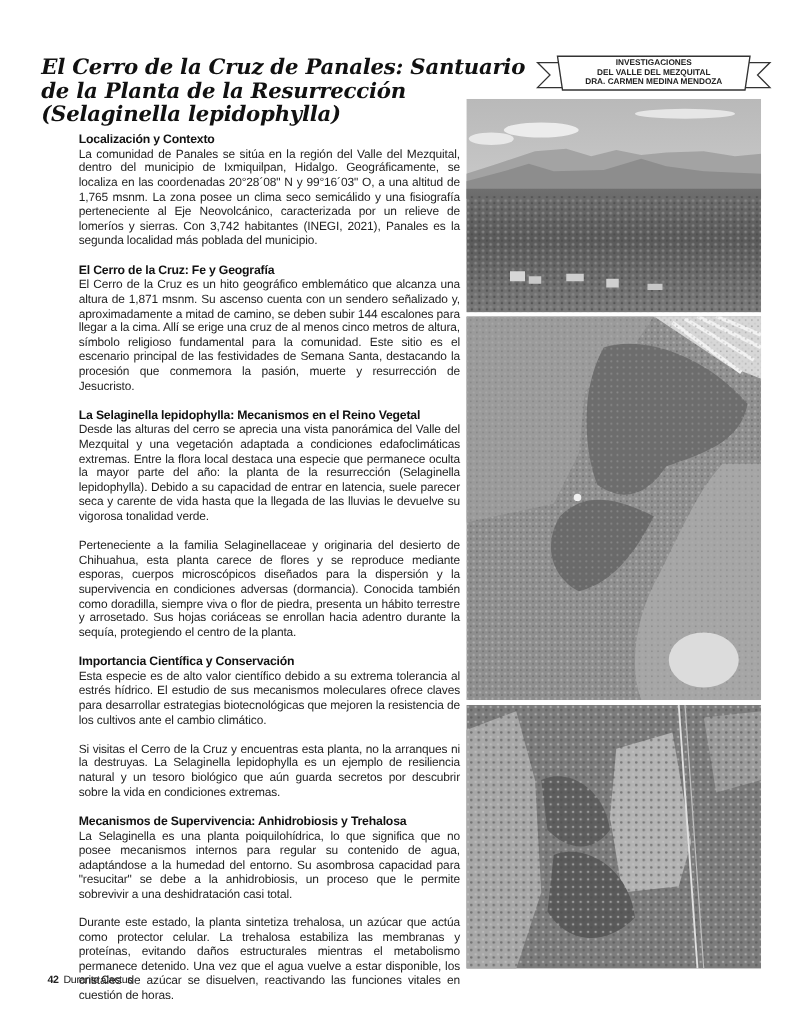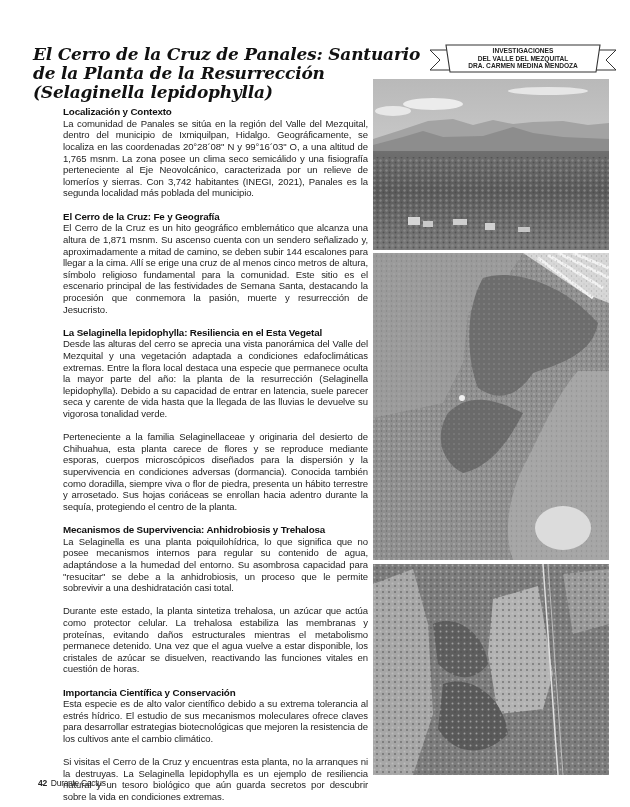--- a/index.html
+++ b/index.html
@@ -57,33 +57,33 @@
 <div class="col">
   <div class="sec">
     <h3>Localización y Contexto</h3>
     <p>La comunidad de Panales se sitúa en la región del Valle del Mezquital, dentro del municipio de Ixmiquilpan, Hidalgo. Geográficamente, se localiza en las coordenadas 20°28´08" N y 99°16´03" O, a una altitud de 1,765 msnm. La zona posee un clima seco semicálido y una fisiografía perteneciente al Eje Neovolcánico, caracterizada por un relieve de lomeríos y sierras. Con 3,742 habitantes (INEGI, 2021), Panales es la segunda localidad más poblada del municipio.</p>
   </div>
   <div class="sec">
     <h3>El Cerro de la Cruz: Fe y Geografía</h3>
     <p>El Cerro de la Cruz es un hito geográfico emblemático que alcanza una altura de 1,871 msnm. Su ascenso cuenta con un sendero señalizado y, aproximadamente a mitad de camino, se deben subir 144 escalones para llegar a la cima. Allí se erige una cruz de al menos cinco metros de altura, símbolo religioso fundamental para la comunidad. Este sitio es el escenario principal de las festividades de Semana Santa, destacando la procesión que conmemora la pasión, muerte y resurrección de Jesucristo.</p>
   </div>
   <div class="sec">
-    <h3>La Selaginella lepidophylla: Resiliencia en el Esta Vegetal</h3>
+    <h3>La Selaginella lepidophylla: Mecanismos en el Reino Vegetal</h3>
     <p style="margin-bottom:11.6px">Desde las alturas del cerro se aprecia una vista panorámica del Valle del Mezquital y una vegetación adaptada a condiciones edafoclimáticas extremas. Entre la flora local destaca una especie que permanece oculta la mayor parte del año: la planta de la resurrección (Selaginella lepidophylla). Debido a su capacidad de entrar en latencia, suele parecer seca y carente de vida hasta que la llegada de las lluvias le devuelve su vigorosa tonalidad verde.</p>
     <p>Perteneciente a la familia Selaginellaceae y originaria del desierto de Chihuahua, esta planta carece de flores y se reproduce mediante esporas, cuerpos microscópicos diseñados para la dispersión y la supervivencia en condiciones adversas (dormancia). Conocida también como doradilla, siempre viva o flor de piedra, presenta un hábito terrestre y arrosetado. Sus hojas coriáceas se enrollan hacia adentro durante la sequía, protegiendo el centro de la planta.</p>
+  </div>
+  <div class="sec">
+    <h3>Importancia Científica y Conservación</h3>
+    <p style="margin-bottom:11.6px">Esta especie es de alto valor científico debido a su extrema tolerancia al estrés hídrico. El estudio de sus mecanismos moleculares ofrece claves para desarrollar estrategias biotecnológicas que mejoren la resistencia de los cultivos ante el cambio climático.</p>
+    <p>Si visitas el Cerro de la Cruz y encuentras esta planta, no la arranques ni la destruyas. La Selaginella lepidophylla es un ejemplo de resiliencia natural y un tesoro biológico que aún guarda secretos por descubrir sobre la vida en condiciones extremas.</p>
   </div>
   <div class="sec">
     <h3>Mecanismos de Supervivencia: Anhidrobiosis y Trehalosa</h3>
     <p style="margin-bottom:11.6px">La Selaginella es una planta poiquilohídrica, lo que significa que no posee mecanismos internos para regular su contenido de agua, adaptándose a la humedad del entorno. Su asombrosa capacidad para "resucitar" se debe a la anhidrobiosis, un proceso que le permite sobrevivir a una deshidratación casi total.</p>
     <p>Durante este estado, la planta sintetiza trehalosa, un azúcar que actúa como protector celular. La trehalosa estabiliza las membranas y proteínas, evitando daños estructurales mientras el metabolismo permanece detenido. Una vez que el agua vuelve a estar disponible, los cristales de azúcar se disuelven, reactivando las funciones vitales en cuestión de horas.</p>
-  </div>
-  <div class="sec">
-    <h3>Importancia Científica y Conservación</h3>
-    <p style="margin-bottom:11.6px">Esta especie es de alto valor científico debido a su extrema tolerancia al estrés hídrico. El estudio de sus mecanismos moleculares ofrece claves para desarrollar estrategias biotecnológicas que mejoren la resistencia de los cultivos ante el cambio climático.</p>
-    <p>Si visitas el Cerro de la Cruz y encuentras esta planta, no la arranques ni la destruyas. La Selaginella lepidophylla es un ejemplo de resiliencia natural y un tesoro biológico que aún guarda secretos por descubrir sobre la vida en condiciones extremas.</p>
   </div>
 </div>
 
 <div class="photo" id="photo1">
   <svg width="236" height="171" viewBox="0 0 236 171">
     <defs>
       <linearGradient id="sky" x1="0" y1="0" x2="0" y2="1">
         <stop offset="0" stop-color="#b9b9b9"></stop>
         <stop offset="1" stop-color="#dedede"></stop>
       </linearGradient>

